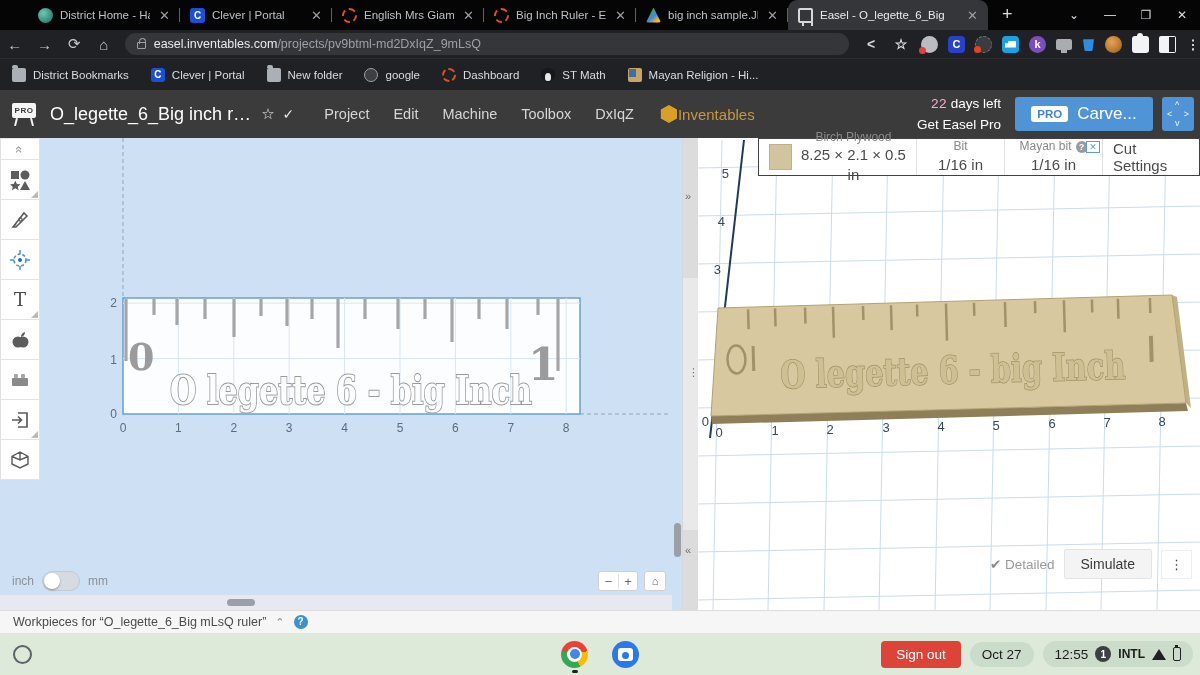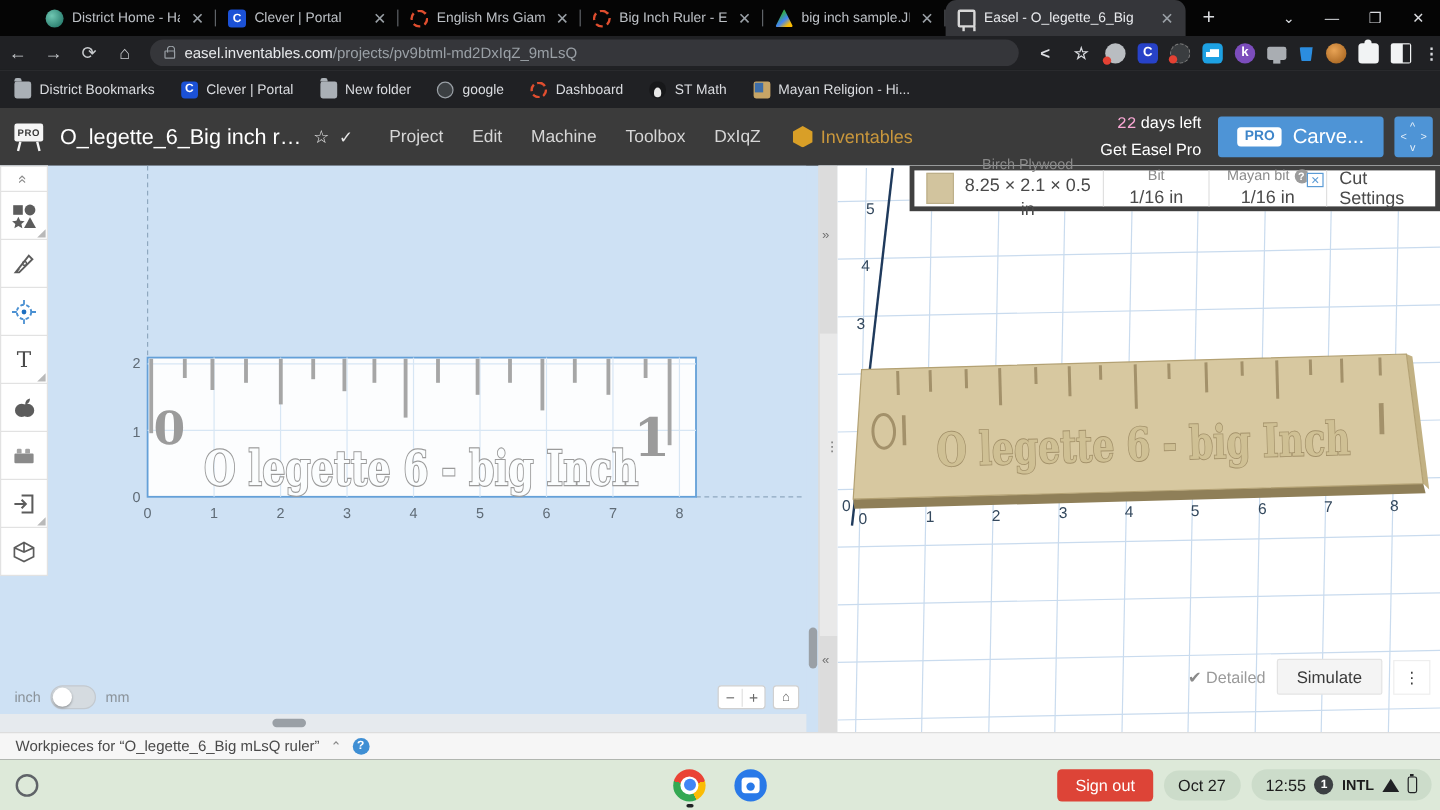--- a/index.html
+++ b/index.html
@@ -72,21 +72,21 @@
   .easelbar { position:absolute; top:90px; left:0; width:1200px; height:48px; background:#3b3b3b; display:flex; align-items:center; }
   .elogo { width:26px; height:26px; margin-left:11px; position:relative; }
   .elogo .board { position:absolute; left:1px; top:2px; width:24px; height:15px; background:#f5f5f5; border-radius:2px; color:#3b3b3b; font-size:8px; font-weight:bold; display:flex; align-items:center; justify-content:center; letter-spacing:.5px; }
   .elogo .leg1,.elogo .leg2 { position:absolute; top:17px; width:2px; height:8px; background:#f5f5f5; }
   .elogo .leg1 { left:4px; transform:rotate(14deg); }
   .elogo .leg2 { right:4px; transform:rotate(-14deg); }
   .etitle { color:#fff; font-size:18px; margin-left:13px; max-width:212px; white-space:nowrap; overflow:hidden; }
   .estar { color:#e8e8e8; font-size:15px; margin-left:10px; }
   .echeck { color:#e8e8e8; font-size:14px; margin-left:8px; }
   .emenus { display:flex; gap:24px; margin-left:30px; color:#d6d6d6; font-size:14.5px; }
-  .brand { display:flex; align-items:center; gap:6px; margin-left:26px; }
+  .brand { display:flex; align-items:center; gap:0; margin-left:26px; }
   .hexicon { width:18px; height:18px; background:#d99f27; clip-path:polygon(50% 0,95% 25%,95% 75%,50% 100%,5% 75%,5% 25%); }
   .brandname { color:#c9973c; font-size:15px; }
   .trial { margin-left:auto; text-align:right; color:#fff; font-size:13.5px; line-height:1.45; }
   .trial .days { color:#f9a8d4;font-family:Liberation Mono, monospace; }
   .carvebtn { margin-left:14px; width:138px; height:34px; background:#4e94d6; border-radius:3px; display:flex; align-items:center; justify-content:center; gap:9px; }
   .probadge { background:#fff; color:#3e85c9; font-size:11.5px; font-weight:bold; border-radius:3px; padding:2px 6px; }
   .carvelabel { color:#fff; font-size:17px; }
   .jogbtn { margin-left:9px; margin-right:6px; width:32px; height:34px; background:#4e94d6; border-radius:3px; position:relative; color:#eaf3fb; font-size:9px; }
   .jogbtn span { position:absolute; }
   .jog-u { top:3px; left:13px; } .jog-d { bottom:3px; left:13px; } .jog-l { top:12px; left:5px; } .jog-r { top:12px; right:5px; }
@@ -116,21 +116,21 @@
 
   
   .divider { position:absolute; left:682px; top:0; width:16px; height:472px; background:#e9e9e9; border-left:1px solid #d7d7d7; }
   .divider .dv-top { position:absolute; top:0; width:100%; height:140px; background:#dcdcdc; }
   .divider .dv-bot { position:absolute; bottom:0; width:100%; height:80px; background:#dcdcdc; }
   .dvg { position:absolute; left:2px; color:#707070; font-size:11px; }
 
   
   .rightpanel { position:absolute; left:698px; top:0; width:502px; height:472px; background:#fff; }
   #preview-svg { position:absolute; left:0; top:0; }
-  .matbar { position:absolute; left:60px; top:0; width:442px; height:38px; background:#fff; border:4px solid #404040; display:flex; font-size:12px; color:#8a8a8a; }
+  .matbar { position:absolute; left:60px; top:0; width:442px; height:38px; background:#fff; border:1px solid #404040; display:flex; font-size:12px; color:#8a8a8a; }
   .matsec { border-right:1px solid #e0e0e0; display:flex; align-items:center; justify-content:center; padding:0 10px; position:relative; }
   .matsec .lines { text-align:center; line-height:1.3; }
   .matsec .val { color:#4a4a4a; font-size:15px; }
   .swatch { width:26px; height:26px; background:#d2c49e; border:1px solid #bdb08a; margin-right:9px; }
   .qicon { display:inline-block; width:12px; height:12px; border-radius:50%; background:#9b9b9b; color:#fff; font-size:9px; font-weight:bold; text-align:center; line-height:12px; margin-left:4px; }
   .detailclose { position:absolute; right:2px; top:2px; width:14px; height:12px; border:1px solid #5b9bd5; color:#5b9bd5; font-size:9px; line-height:11px; text-align:center; background:#fff; }
   .cutsettings { flex:1; color:#4a4a4a; font-size:15px; display:flex; align-items:center; justify-content:center; border-right:none; }
   .simrow { position:absolute; right:8px; bottom:31px; display:flex; align-items:center; gap:9px; }
   .detailed { color:#9a9a9a; font-size:13.5px; }
   .detailed .chk { color:#8a8a8a; }

